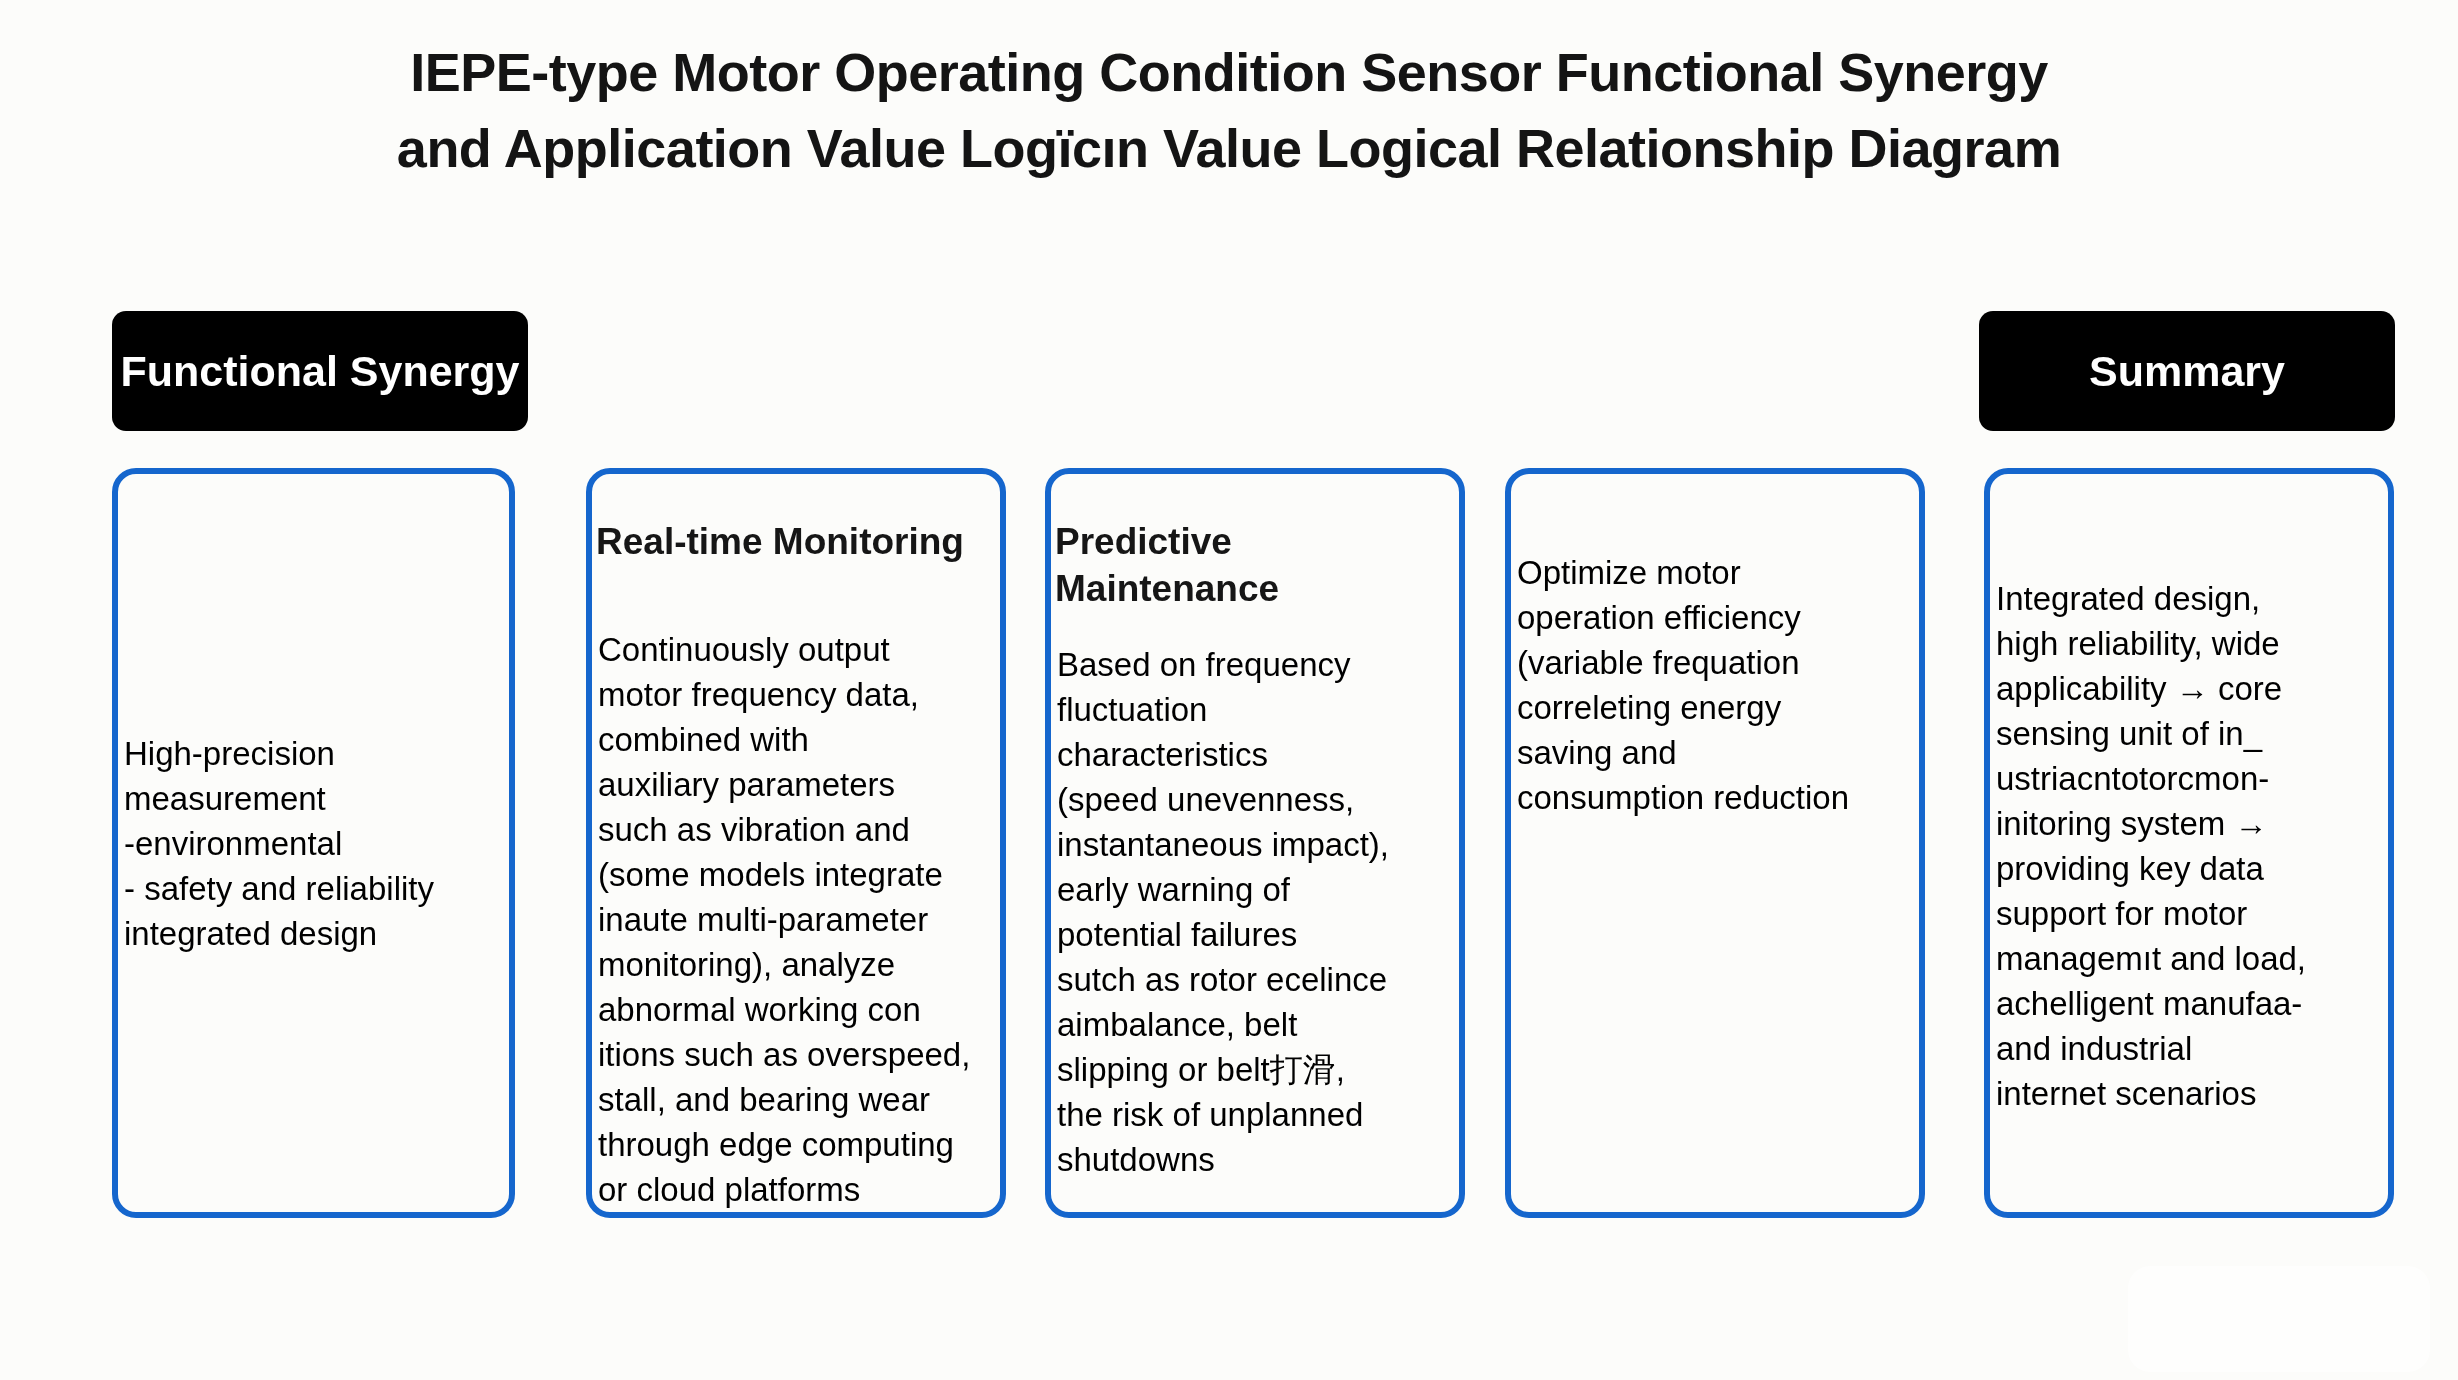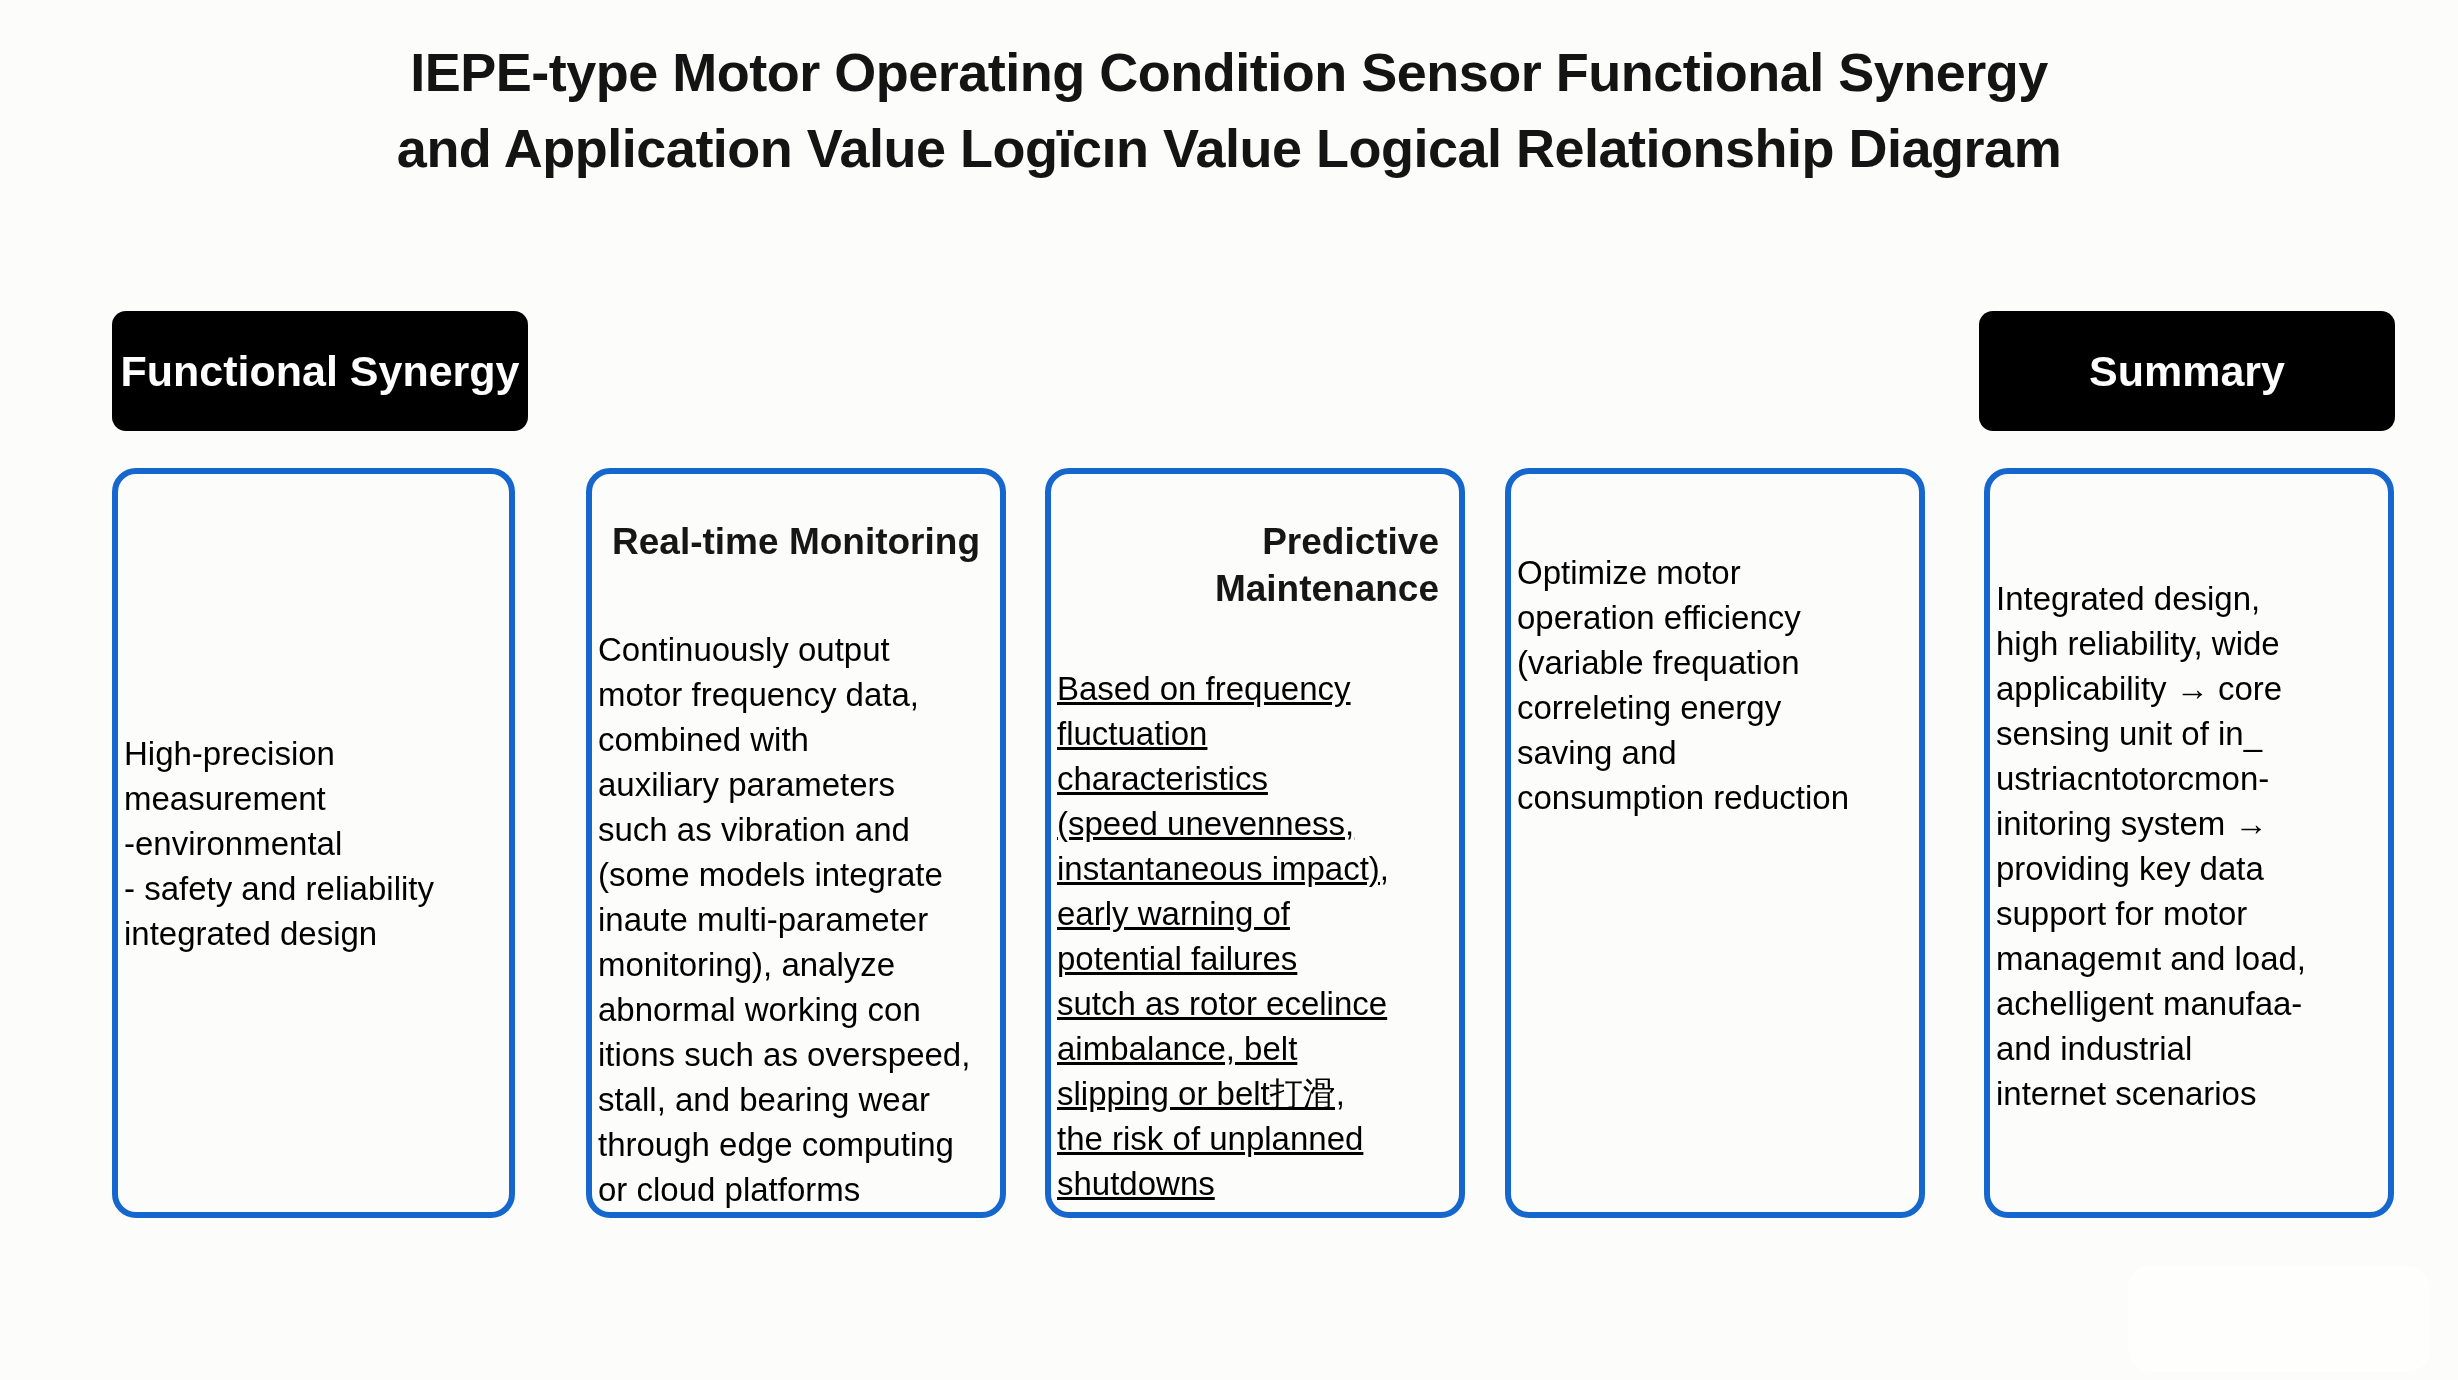--- a/index.html
+++ b/index.html
@@ -56,38 +56,38 @@
     box-sizing: border-box;
     background: transparent;
   }
   .box-1 { left: 112px;  width: 403px; display: flex; align-items: center; justify-content: center; }
   .box-2 { left: 586px;  width: 420px; }
   .box-3 { left: 1045px; width: 420px; }
   .box-4 { left: 1505px; width: 420px; }
   .box-5 { left: 1984px; width: 410px; }
   .box-title {
     margin-top: 44px;
-    text-align: right;
+    text-align: left;
     font-size: 37px;
     font-weight: 700;
     line-height: 47px;
     white-space: pre-line;
     color: #161616;
-    padding: 0 20px;
+    padding: 0 4px;
   }
   .body {
     text-align: left;
     font-size: 33px;
     line-height: 45px;
     white-space: pre-line;
     color: #000000;
     padding: 0 6px;
   }
   .box-2 .body { margin-top: 62px; }
-  .box-3 .body { margin-top: 54px; text-decoration: underline; }
+  .box-3 .body { margin-top: 30px; }
   .box-4 .body { margin-top: 76px; }
   .box-5 .body { margin-top: 102px; }
   .box-1 .body { margin-top: 0; font-size: 33px; }
   .watermark {
     position: absolute;
     left: 2128px;
     top: 1266px;
     width: 302px;
     height: 106px;
     background: #ffffff;

